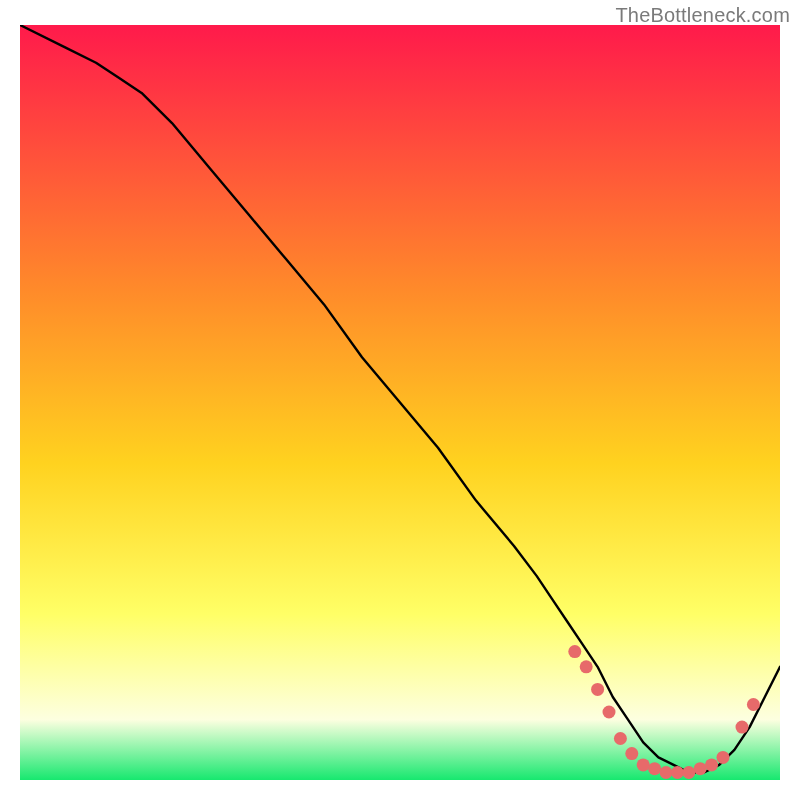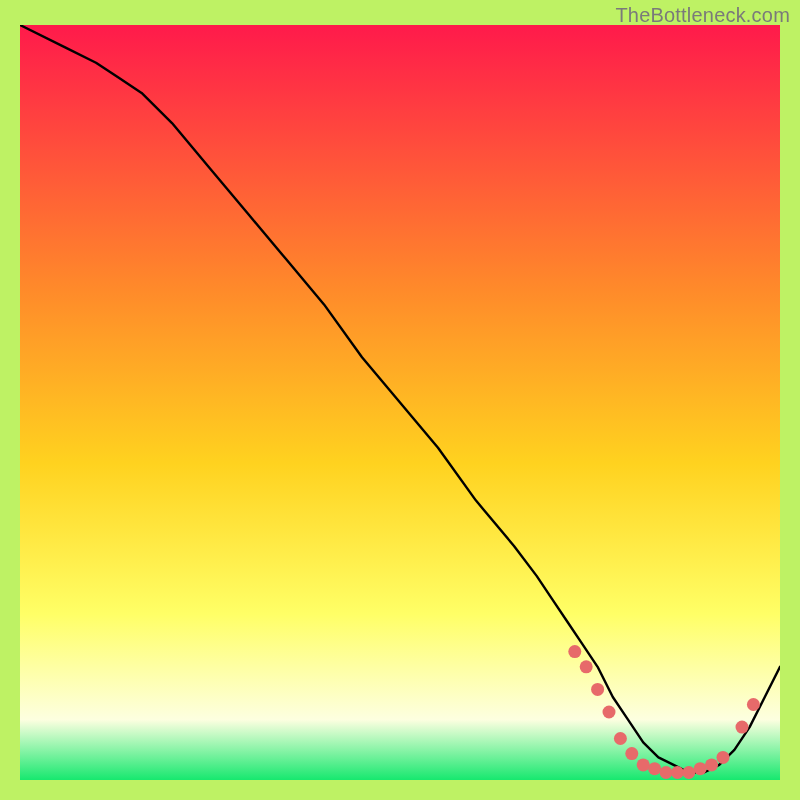--- a/index.html
+++ b/index.html
@@ -1,21 +1,21 @@
 <!DOCTYPE html>
 <html><head>
 <meta charset="utf-8">
 <style>
   * { margin: 0; padding: 0; box-sizing: border-box; }
   html, body { width: 800px; height: 800px; overflow: hidden; background: #000; }
   .canvas {
     position: relative;
     width: 800px;
     height: 800px;
-    background: #bef264;
+    background: #ffffff;
   }
   .attribution {
     position: absolute;
     top: 4px;
     right: 10px;
     font-family: Arial, Helvetica, sans-serif;
     font-size: 20px;
     color: #7a7a7a;
     letter-spacing: 0.2px;
   }

